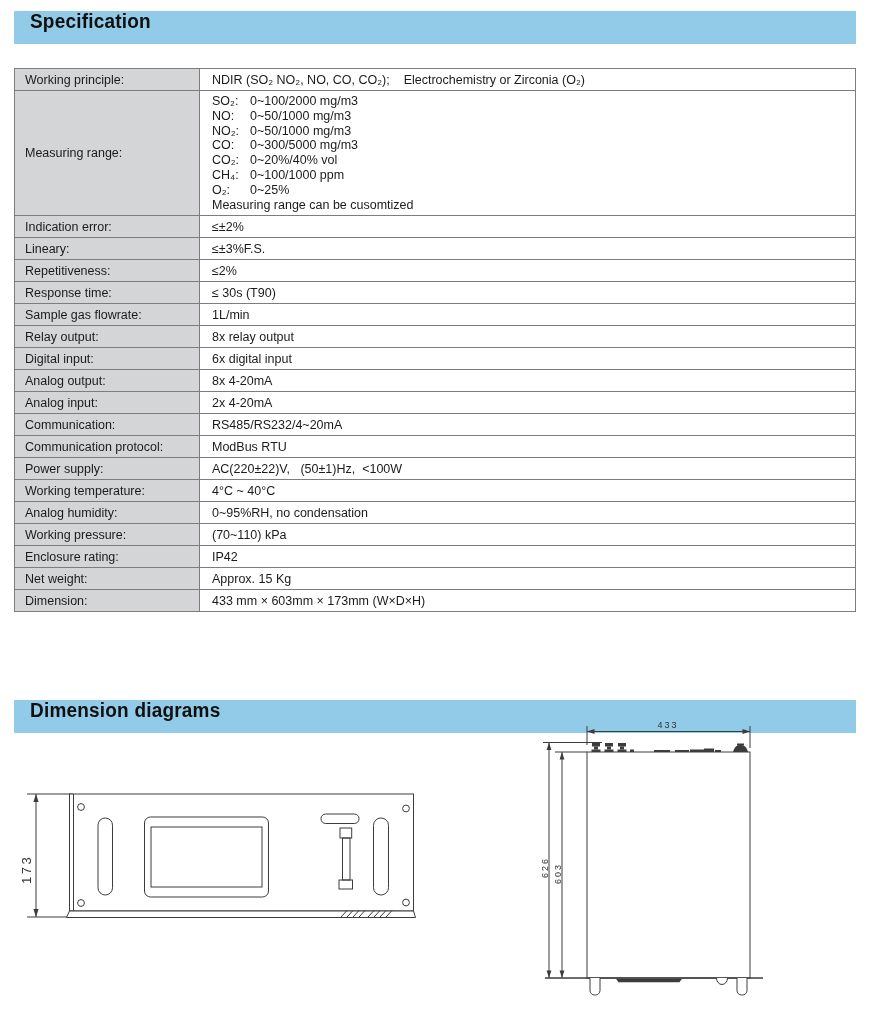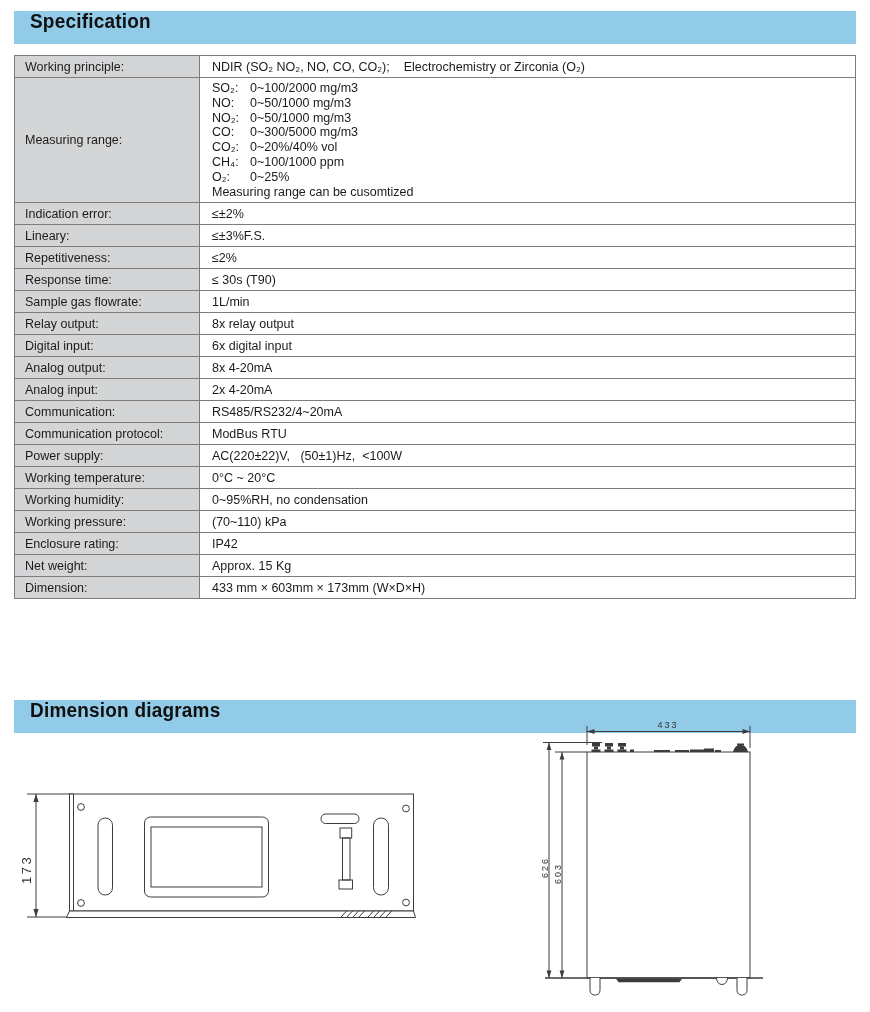--- a/index.html
+++ b/index.html
@@ -21,21 +21,21 @@
   }
   .section-header .title {
     font-weight:800; font-size:19px; color:#101010;
     letter-spacing:0.2px;
     transform: scaleY(1.05);
   }
   #spec-header { top:11px; }
   #dim-header  { top:676px;margin-top:24px; }
 
   table.spec {
-    position:absolute; left:14px; top:55px; width:842px;
+    position:absolute; left:14px; top:68px; width:842px;
     border-collapse:collapse;
     font-size:12.5px; color:#1b1b1b;
   }
   table.spec td {
     border:1px solid #7d7d7d;
     vertical-align:middle;
   }
   td.label-cell {
     width:185px;
     background: var(--label-bg, #d4d5d7);
@@ -118,24 +118,24 @@
         <tr>
           <td class="label-cell">Communication protocol:</td>
           <td class="value-cell">ModBus RTU</td>
         </tr>
         <tr>
           <td class="label-cell">Power supply:</td>
           <td class="value-cell">AC(220±22)V,   (50±1)Hz,  &lt;100W</td>
         </tr>
         <tr>
           <td class="label-cell">Working temperature:</td>
-          <td class="value-cell">0°C ~ 20°C</td>
-        </tr>
-        <tr>
-          <td class="label-cell">Working humidity:</td>
+          <td class="value-cell">4°C ~ 40°C</td>
+        </tr>
+        <tr>
+          <td class="label-cell">Analog humidity:</td>
           <td class="value-cell">0~95%RH, no condensation</td>
         </tr>
         <tr>
           <td class="label-cell">Working pressure:</td>
           <td class="value-cell">(70~110) kPa</td>
         </tr>
         <tr>
           <td class="label-cell">Enclosure rating:</td>
           <td class="value-cell">IP42</td>
         </tr>

